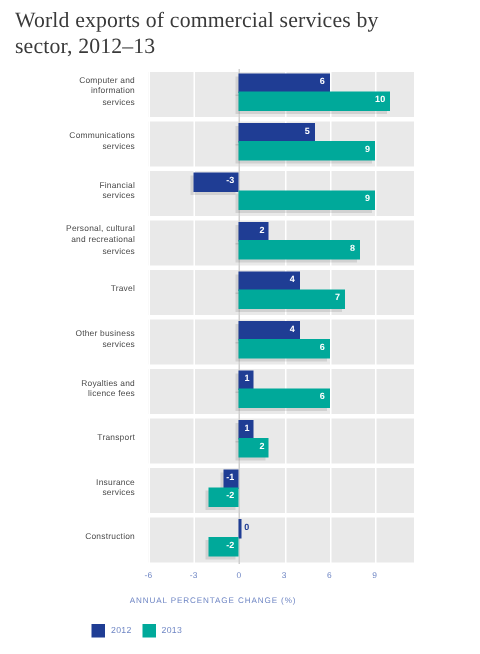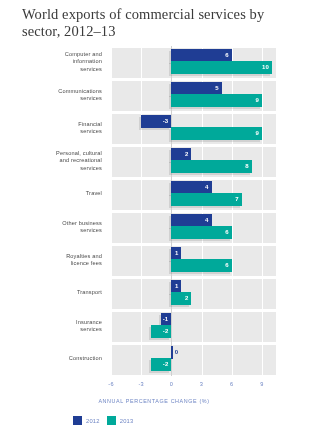--- a/index.html
+++ b/index.html
@@ -3,21 +3,21 @@
 <meta charset="utf-8">
 <style>
   html,body{margin:0;padding:0;}
   body{
     width:276px;height:436px;
     background:#ffffff;
     font-family:"Liberation Sans", sans-serif;
     overflow:hidden;
     position:relative;
   }
-  #chart-root{position:absolute;left:16px;top:0;width:276px;height:436px;}
+  #chart-root{position:absolute;left:4px;top:0;width:276px;height:436px;}
 
   
   .chart-title{
     position:absolute;
     left:6px; top:6px; width:264px;
     font-family:"Liberation Serif", serif;
     font-size:14.5px;
     line-height:17px;
     color:#3a3a3a;
     letter-spacing:0.1px;

